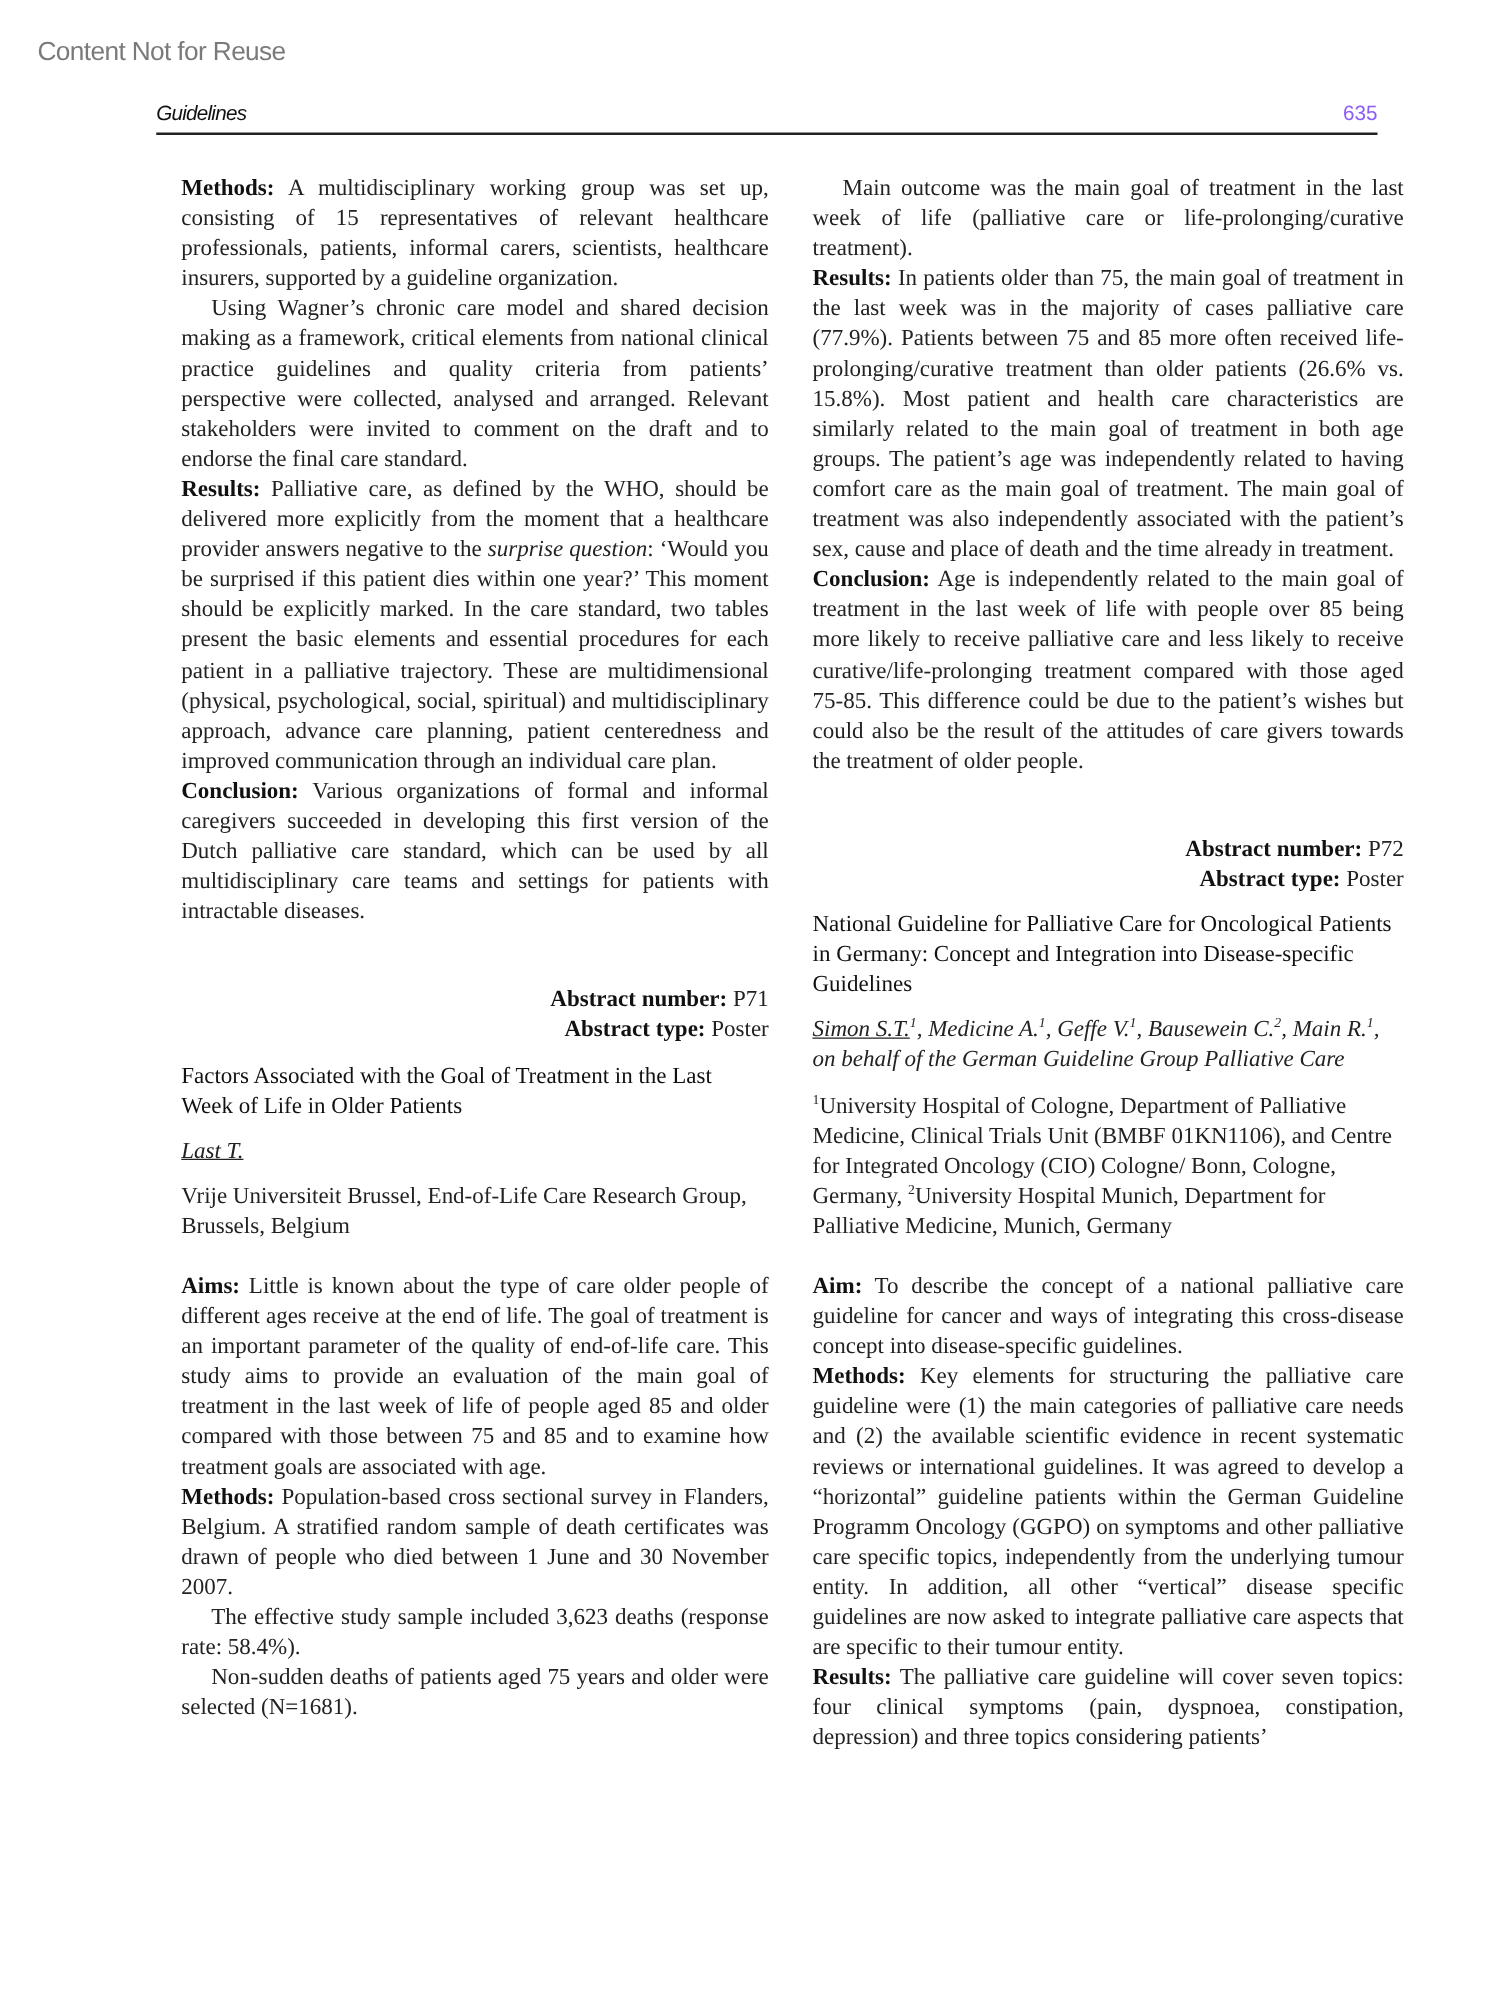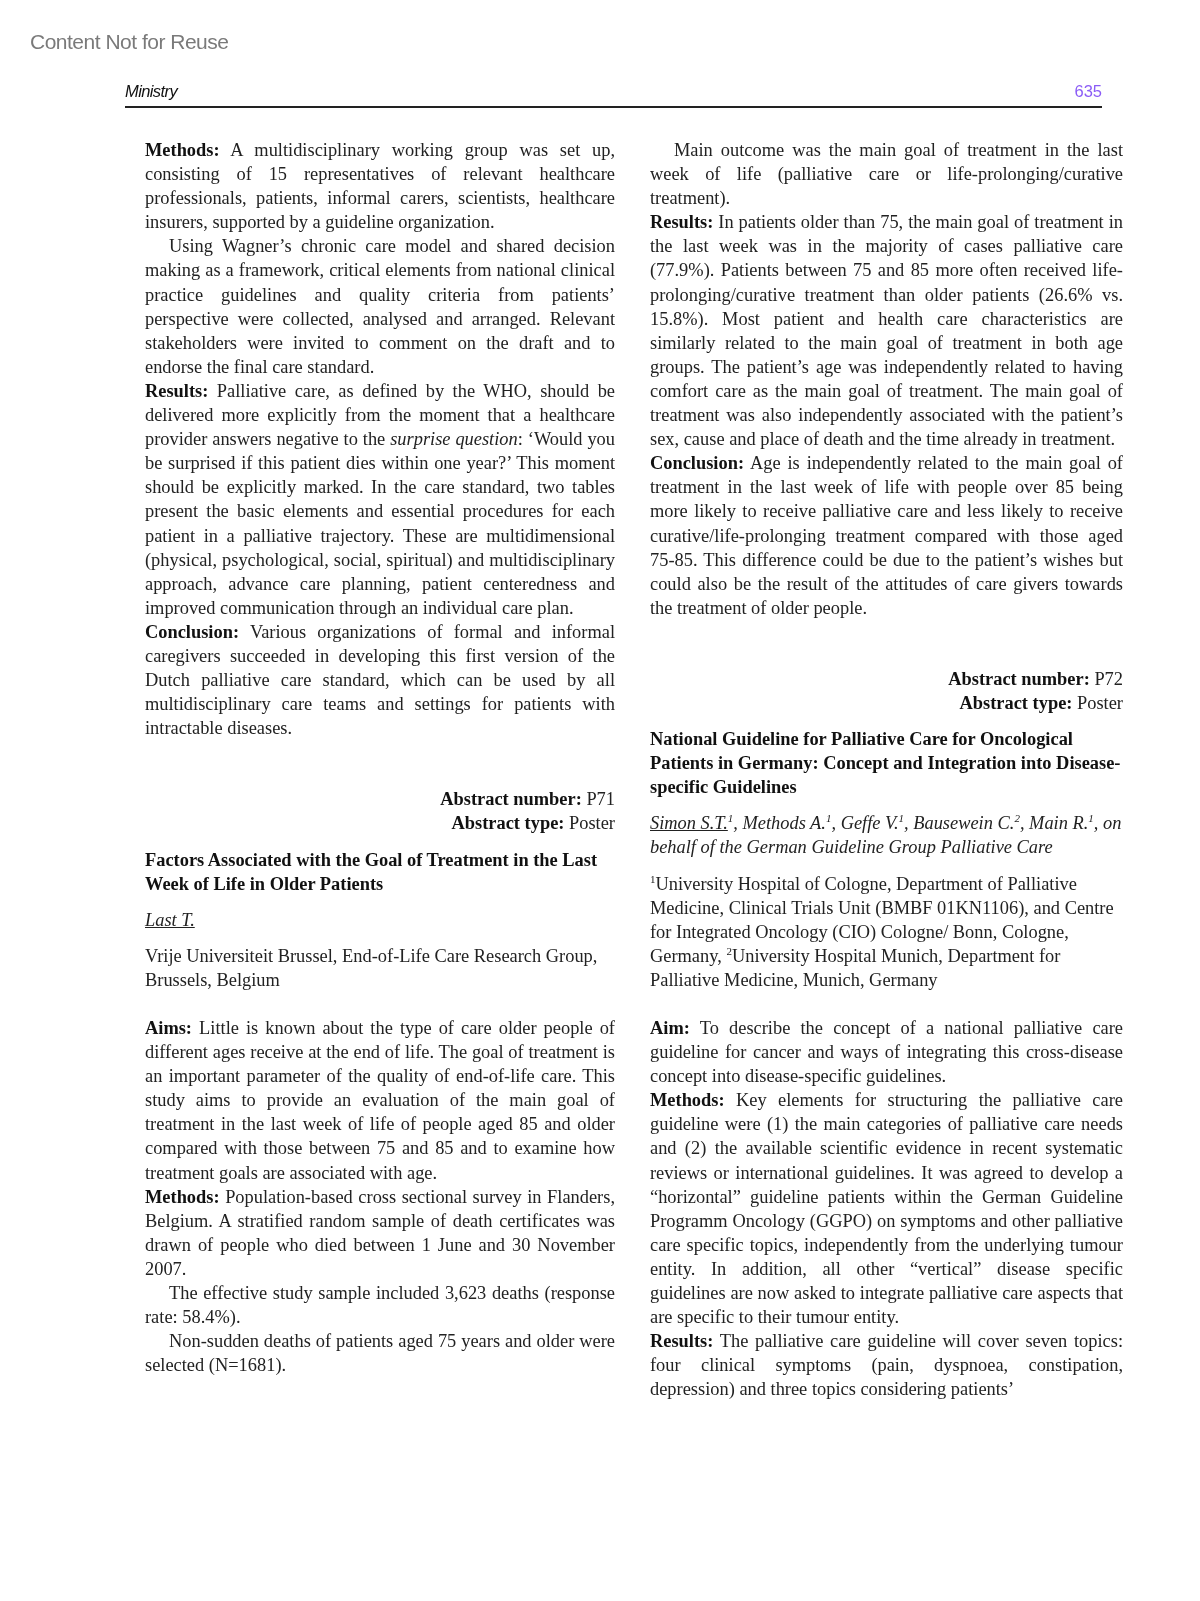--- a/index.html
+++ b/index.html
@@ -7,36 +7,36 @@
   .watermark { position:absolute; left:30px; top:30px; font-family:"Liberation Sans", sans-serif; font-size:21px; color:#7a7a7a; letter-spacing:-0.5px; }
   .running-head { position:absolute; left:125px; top:80px; width:977px; height:26px; border-bottom:2px solid #222; }
   .running-head .section { position:absolute; left:0; top:2px; font-family:"Liberation Sans", sans-serif; font-style:italic; font-size:16.5px; letter-spacing:-0.6px; color:#111; }
   .running-head .pageno { position:absolute; right:0; top:2px; font-family:Liberation Sans, sans-serif; font-size:16.5px; color:#8b5cf6; }
   .col { position:absolute; top:138px; width:470px; font-family:"Liberation Serif", serif; font-size:18.4px; line-height:24.1px; color:#222;margin-left:20px; }
   .col.left { left:125px; }
   .col.right { left:630px; width:473px; }
   p { margin:0; text-align:justify; }
   .indent { text-indent:24px; }
   b, .lbl { font-weight:bold; color:#111; }
-  .title { font-weight:bold; color:#111; text-align:left; }
+  .title { font-weight:normal; color:#111; text-align:left; }
   .authors { font-style:italic; text-align:left; }
   .authors u { text-decoration:underline; }
   .affil { text-align:left; }
   .meta { text-align:right; }
   sup { font-size:11px; line-height:0; vertical-align:super; }
   .gap-s { height:12px; }
   .gap-l { height:47px; }
 </style>
 </head>
 <body>
 
 <div class="watermark">Content Not for Reuse</div>
 
 <div class="running-head">
-  <span class="section">Ministry</span>
+  <span class="section">Guidelines</span>
   <span class="pageno">635</span>
 </div>
 
 <div class="col left">
   <p><b>Methods:</b><span> A multidisciplinary working group was set up, consisting of 15 representatives of relevant healthcare professionals, patients, informal carers, scientists, healthcare insurers, supported by a guideline organization.</span></p>
   <p class="indent">Using Wagner’s chronic care model and shared decision making as a framework, critical elements from national clinical practice guidelines and quality criteria from patients’ perspective were collected, analysed and arranged. Relevant stakeholders were invited to comment on the draft and to endorse the final care standard.</p>
   <p><b>Results:</b><span> Palliative care, as defined by the WHO, should be delivered more explicitly from the moment that a healthcare provider answers negative to the </span><i>surprise question</i><span>: ‘Would you be surprised if this patient dies within one year?’ This moment should be explicitly marked. In the care standard, two tables present the basic elements and essential procedures for each patient in a palliative trajectory. These are multidimensional (physical, psychological, social, spiritual) and multidisciplinary approach, advance care planning, patient centeredness and improved communication through an individual care plan.</span></p>
   <p><b>Conclusion:</b><span> Various organizations of formal and informal caregivers succeeded in developing this first version of the Dutch palliative care standard, which can be used by all multidisciplinary care teams and settings for patients with intractable diseases.</span></p>
 
   <div class="gap-l"></div>
@@ -61,20 +61,20 @@
   <p><b>Results:</b><span> In patients older than 75, the main goal of treatment in the last week was in the majority of cases palliative care (77.9%). Patients between 75 and 85 more often received life-prolonging/curative treatment than older patients (26.6% vs. 15.8%). Most patient and health care characteristics are similarly related to the main goal of treatment in both age groups. The patient’s age was independently related to having comfort care as the main goal of treatment. The main goal of treatment was also independently associated with the patient’s sex, cause and place of death and the time already in treatment.</span></p>
   <p><b>Conclusion:</b><span> Age is independently related to the main goal of treatment in the last week of life with people over 85 being more likely to receive palliative care and less likely to receive curative/life-prolonging treatment compared with those aged 75-85. This difference could be due to the patient’s wishes but could also be the result of the attitudes of care givers towards the treatment of older people.</span></p>
 
   <div class="gap-l"></div>
 
   <p class="meta"><b>Abstract number:</b><span> P72</span></p>
   <p class="meta"><b>Abstract type:</b><span> Poster</span></p>
   <div class="gap-s"></div>
   <p class="title">National Guideline for Palliative Care for Oncological Patients in Germany: Concept and Integration into Disease-specific Guidelines</p>
   <div class="gap-s"></div>
-  <p class="authors"><u>Simon S.T.</u><sup>1</sup><span>, Methods A.</span><sup>1</sup><span>, Geffe V.</span><sup>1</sup><span>, Bausewein C.</span><sup>2</sup><span>, Main R.</span><sup>1</sup><span>, on behalf of the German Guideline Group Palliative Care</span></p>
+  <p class="authors"><u>Simon S.T.</u><sup>1</sup><span>, Medicine A.</span><sup>1</sup><span>, Geffe V.</span><sup>1</sup><span>, Bausewein C.</span><sup>2</sup><span>, Main R.</span><sup>1</sup><span>, on behalf of the German Guideline Group Palliative Care</span></p>
   <div class="gap-s"></div>
   <p class="affil"><sup>1</sup><span>University Hospital of Cologne, Department of Palliative Medicine, Clinical Trials Unit (BMBF 01KN1106), and Centre for Integrated Oncology (CIO) Cologne/ Bonn, Cologne, Germany, </span><sup>2</sup><span>University Hospital Munich, Department for Palliative Medicine, Munich, Germany</span></p>
   <div class="gap-l" style="height:24px"></div>
   <p><b>Aim:</b><span> To describe the concept of a national palliative care guideline for cancer and ways of integrating this cross-disease concept into disease-specific guidelines.</span></p>
   <p><b>Methods:</b><span> Key elements for structuring the palliative care guideline were (1) the main categories of palliative care needs and (2) the available scientific evidence in recent systematic reviews or international guidelines. It was agreed to develop a “horizontal” guideline patients within the German Guideline Programm Oncology (GGPO) on symptoms and other palliative care specific topics, independently from the underlying tumour entity. In addition, all other “vertical” disease specific guidelines are now asked to integrate palliative care aspects that are specific to their tumour entity.</span></p>
   <p><b>Results:</b><span> The palliative care guideline will cover seven topics: four clinical symptoms (pain, dyspnoea, constipation, depression) and three topics considering patients’</span></p>
 </div>
 
 </body></html>

